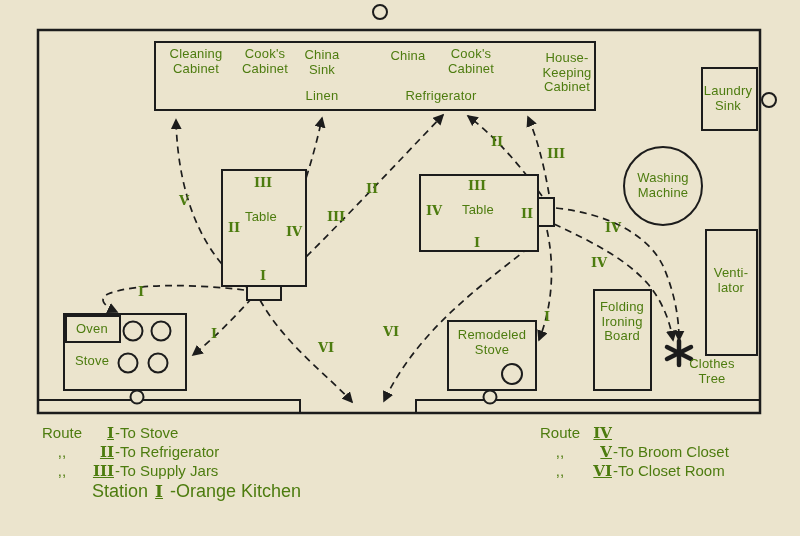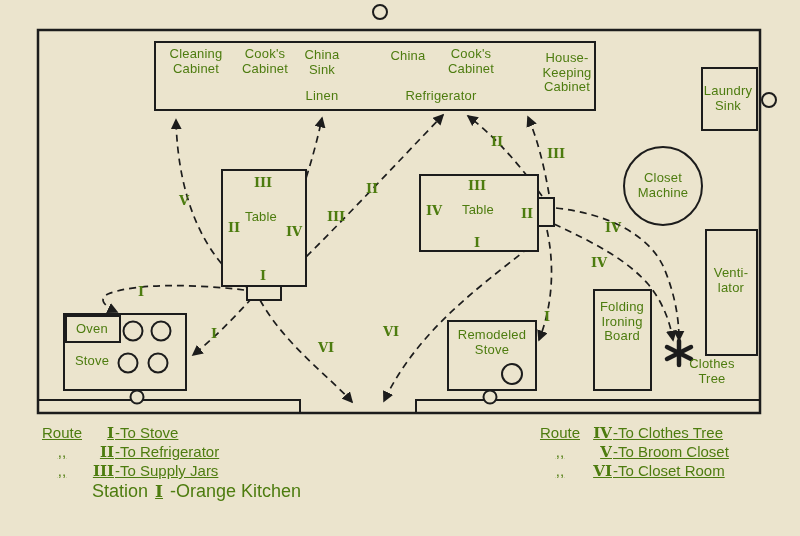--- a/index.html
+++ b/index.html
@@ -16,21 +16,21 @@
   }
   .rn{
     position:absolute;transform:translate(-50%,-50%);
     font-family:"DejaVu Serif",serif;font-weight:bold;font-size:13px;
   }
   .question{
     position:absolute;transform:translate(-50%,-50%);
     font-size:19px;font-weight:bold;letter-spacing:.8px;white-space:nowrap;
   }
   .legend{position:absolute;font-size:15px;white-space:nowrap;}
-  .legend-row{height:19px;display:flex;align-items:baseline;text-decoration:underline;}
+  .legend-row{height:19px;display:flex;align-items:baseline;}
   .lg-prefix{display:inline-block;width:52px;text-align:center;flex:none;}
   .lg-numeral{
     font-family:"DejaVu Serif",serif;font-weight:bold;
     text-decoration:underline;display:inline-block;min-width:26px;
     text-align:right;margin-right:1px;flex:none;
   }
   .station{font-size:18px;}
   .station .lg-numeral{min-width:0;margin:0 2px;font-size:17px;}
 </style>
 </head>
@@ -107,21 +107,21 @@
   <div class="lbl" style="left:408px;top:56px">China</div>
   <div class="lbl" style="left:441px;top:96px">Refrigerator</div>
   <div class="lbl" style="left:471px;top:62px">Cook's
 Cabinet</div>
   <div class="lbl" style="left:567px;top:73px">House-
 Keeping
 Cabinet</div>
 
   <div class="lbl" style="left:728px;top:99px">Laundry
 Sink</div>
-  <div class="lbl" style="left:663px;top:186px">Closet
+  <div class="lbl" style="left:663px;top:186px">Washing
 Machine</div>
   <div class="lbl" style="left:731px;top:281px">Venti-
 lator</div>
   <div class="lbl" style="left:261px;top:217px">Table</div>
   <div class="lbl" style="left:478px;top:210px">Table</div>
   <div class="lbl" style="left:92px;top:329px">Oven</div>
   <div class="lbl" style="left:92px;top:361px">Stove</div>
   <div class="lbl" style="left:492px;top:343px">Remodeled
 Stove</div>
   <div class="lbl" style="left:622px;top:322px">Folding
@@ -173,21 +173,20 @@
       <span>Station</span>
       <span class="lg-numeral">I</span>
       <span>-Orange Kitchen</span>
     </div>
   </div>
 
   <div class="legend" style="left:534px;top:424px">
     <div class="legend-row">
       <span class="lg-prefix">Route</span>
       <span class="lg-numeral">IV</span>
-      <span class="lg-dest">-To Clothes Tree</span>
     </div>
     <div class="legend-row">
       <span class="lg-prefix">,,</span>
       <span class="lg-numeral">V</span>
       <span class="lg-dest">-To Broom Closet</span>
     </div>
     <div class="legend-row">
       <span class="lg-prefix">,,</span>
       <span class="lg-numeral">VI</span>
       <span class="lg-dest">-To Closet Room</span>

